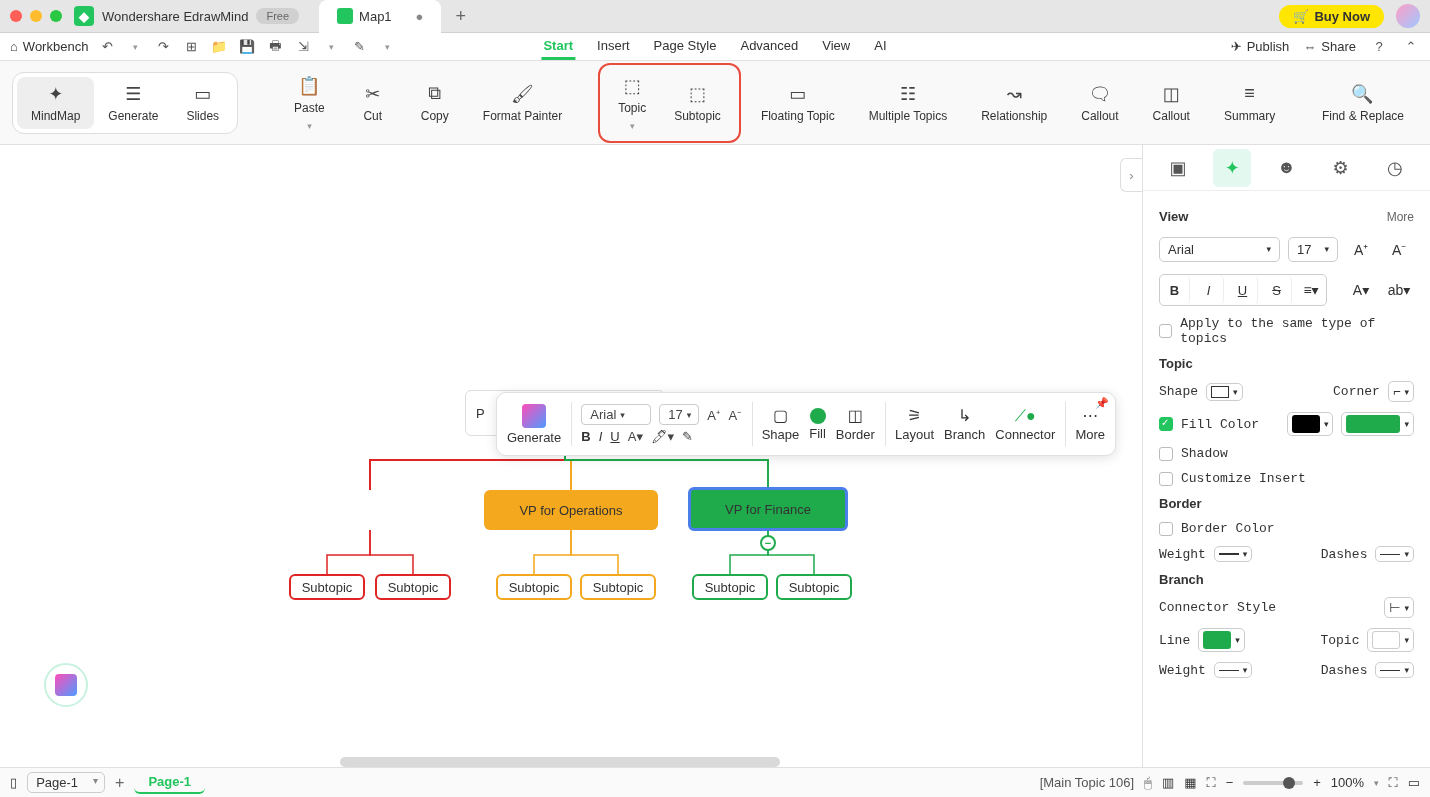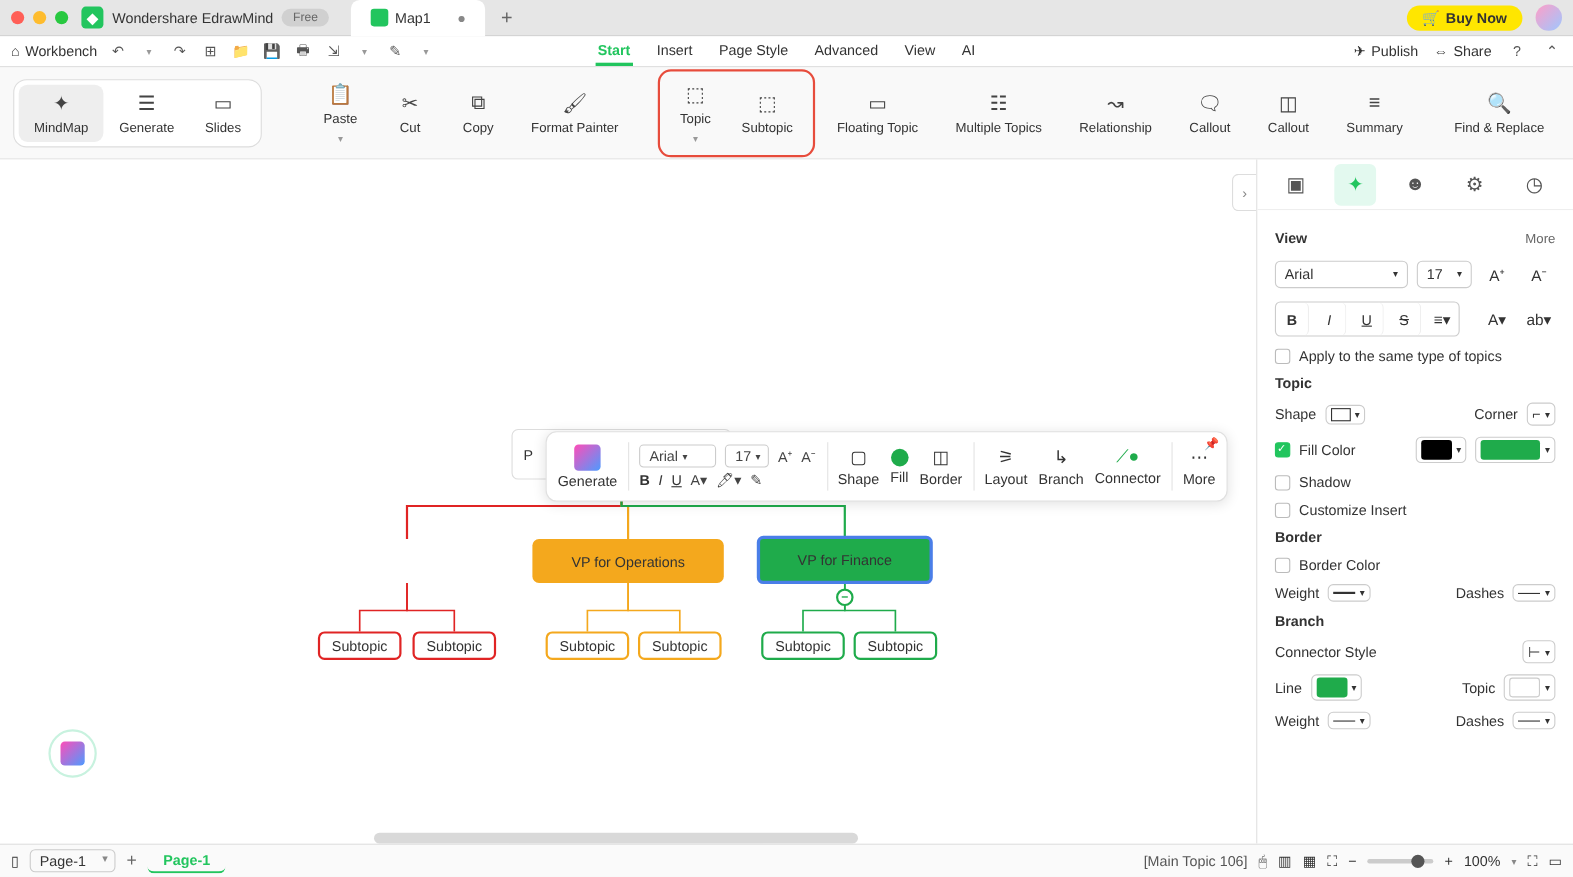--- a/index.html
+++ b/index.html
@@ -84,21 +84,21 @@
 .rp-body { padding:12px 16px; }
 .rp-h { font-weight:700; font-size:15px; margin:6px 0 10px; display:flex; justify-content:space-between; align-items:center; }
 .rp-h .more { font-weight:400; font-size:12px; color:#666; }
 .rp-row { display:flex; align-items:center; gap:8px; margin-bottom:10px; }
 .rp-sel { border:1px solid #ccc; border-radius:5px; padding:4px 8px; display:flex; align-items:center; justify-content:space-between; font-size:12px; background:#fff; }
 .rp-btn { border:1px solid #ccc; border-radius:5px; width:30px; height:30px; display:flex; align-items:center; justify-content:center; font-size:14px; cursor:pointer; }
 .btns-row { display:flex; gap:4px; }
 .chk { width:14px; height:14px; border:1px solid #bbb; border-radius:3px; display:inline-block; }
 .chk.on { background:#22c55e; border-color:#22c55e; position:relative; }
 .chk.on::after { content:"✓"; color:#fff; font-size:10px; position:absolute; left:1px; top:-1px; }
-.lbl { font-size:13px; }
+.lbl { font-size:13px;font-family:Liberation Mono, monospace; }
 .swatch { width:28px; height:18px; border-radius:3px; display:inline-block; }
 .drp { border:1px solid #ccc; border-radius:5px; padding:2px 4px; display:flex; align-items:center; gap:4px; }
 
 
 .collapse { position:absolute; top:158px; right:288px; width:22px; height:34px; background:#fff; border:1px solid #ddd; border-right:none; border-radius:6px 0 0 6px; display:flex; align-items:center; justify-content:center; color:#888; cursor:pointer; }
 
 
 .status { position:absolute; bottom:0; left:0; right:0; height:30px; background:#fafafa; border-top:1px solid #e0e0e0; display:flex; align-items:center; padding:0 10px; gap:10px; }
 .status .pg-tab { padding:3px 14px; border-radius:6px; }
 .status .pg-tab.on { color:#22c55e; font-weight:600; border-bottom:2px solid #22c55e; }

